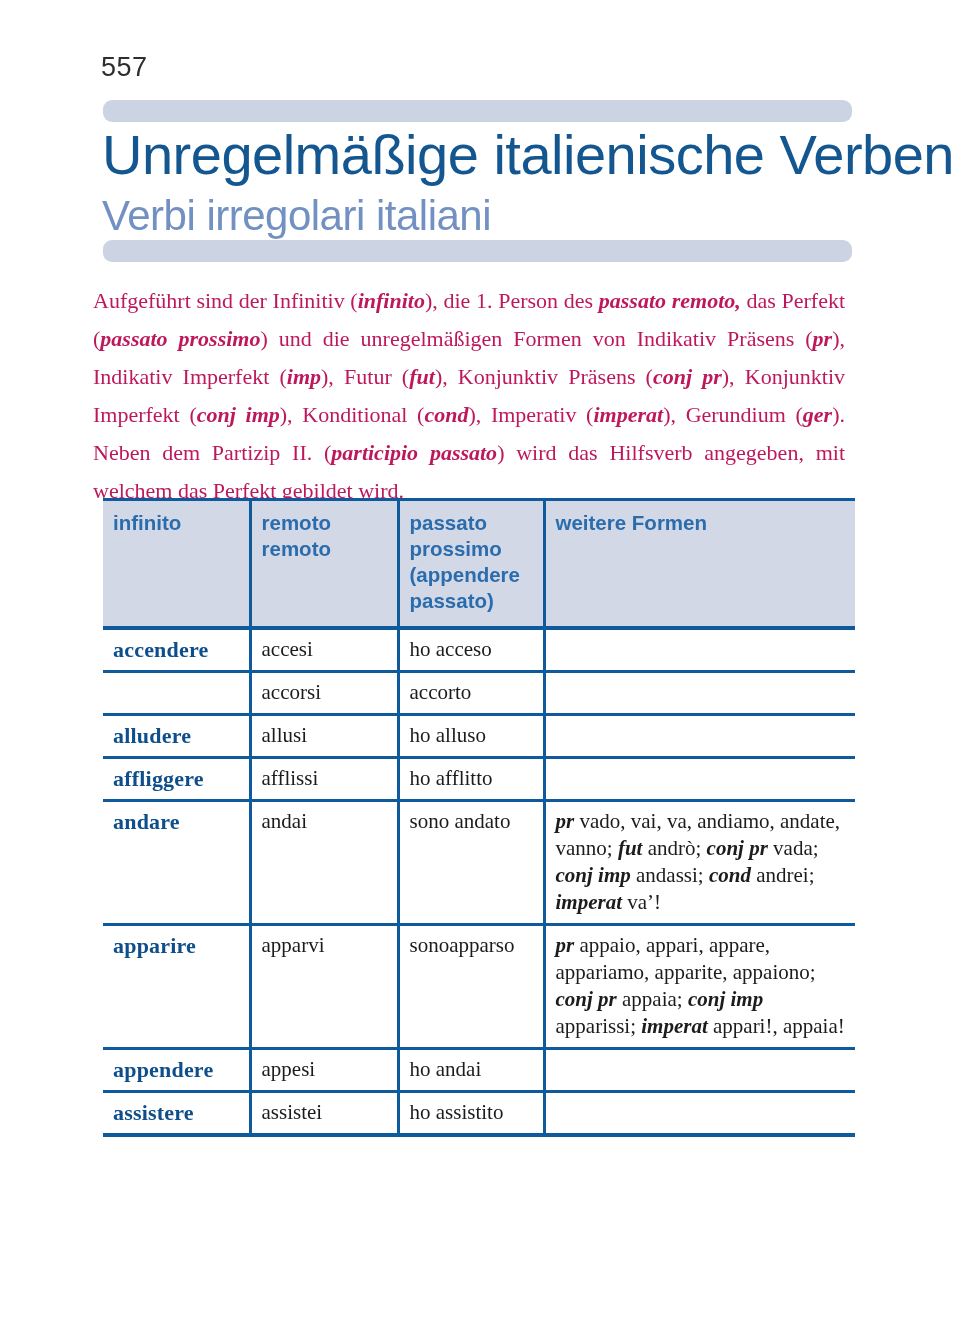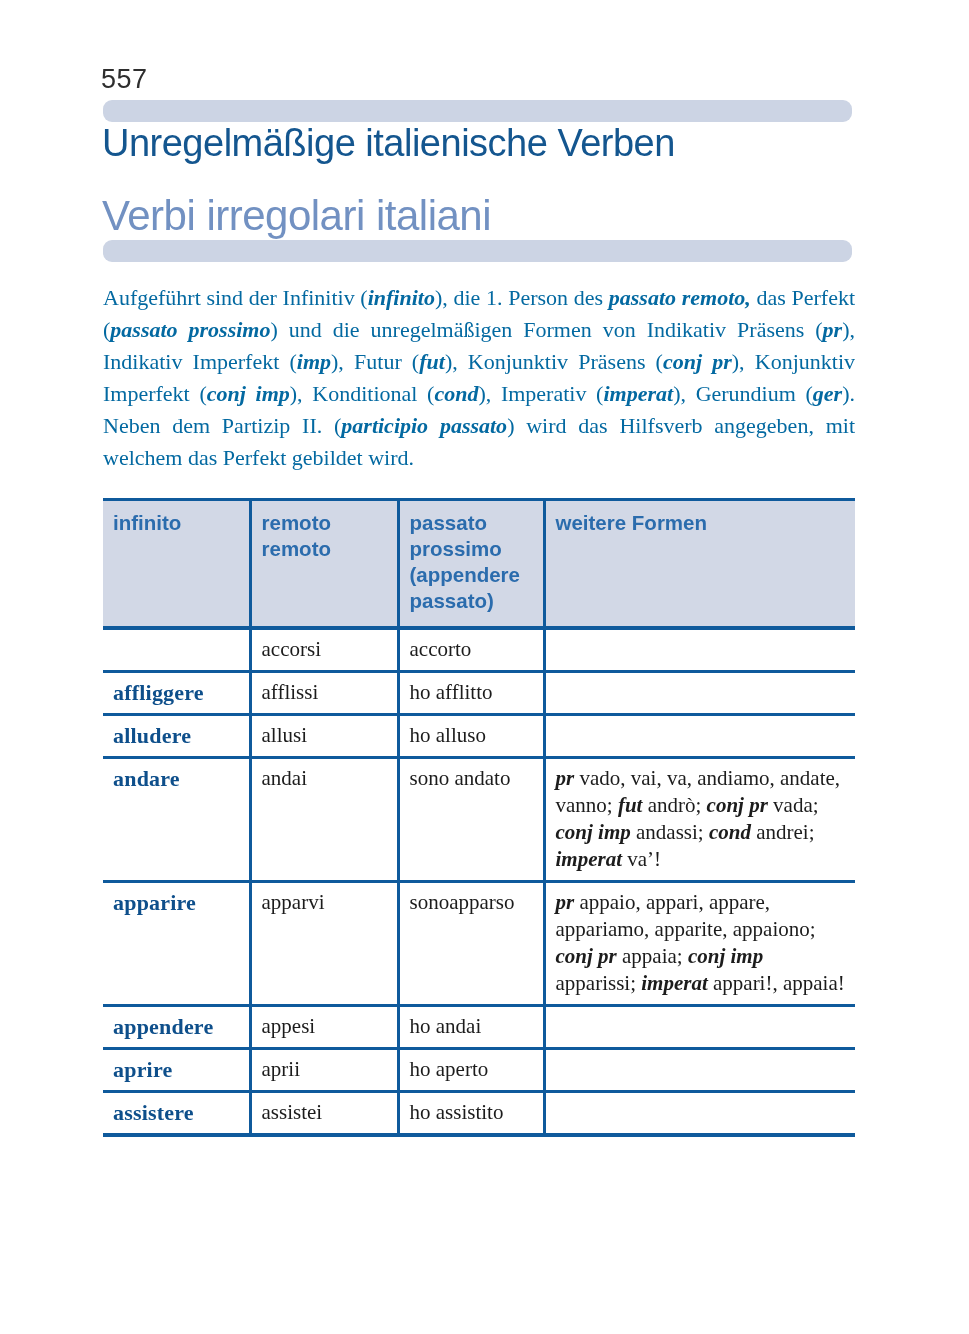--- a/index.html
+++ b/index.html
@@ -6,51 +6,51 @@
   html, body { background: #ffffff; }
   body {
     width: 969px; height: 1334px;
     position: relative;
     font-family: "Liberation Serif", serif;
     overflow: hidden;
   }
   .abs { position: absolute; }
 
   #page-number {
-    left: 101px; top: 64px;
+    left: 101px; top: 52px;
     font-family: "Liberation Sans", sans-serif;
     font-size: 27px; color: #2e2e2e;
     letter-spacing: 0.5px;
   }
   .band {
     left: 103px; width: 749px; height: 22px;
     background: #ccd4e4; border-radius: 9px;
   }
   #band-top { top: 100px; }
   #band-bottom { top: 240px; }
 
   #page-title {
     left: 102px; top: 122px; width: 800px;
     font-family: "Liberation Sans", sans-serif;
-    font-size: 38px; font-weight: 400;
+    font-size: 56px; font-weight: 400;
     color: #14568f; letter-spacing: -0.5px;
     white-space: nowrap;
   }
   #page-subtitle {
     left: 102px; top: 192px; width: 800px;
     font-family: "Liberation Sans", sans-serif;
     font-size: 42px; font-weight: 400;
     color: #7291c2; letter-spacing: -0.5px;
     white-space: nowrap;
   }
 
   #intro {
-    left: 103px; top: 282px; width: 752px;
-    font-size: 22px; line-height: 32px;
-    color: #0369a1; text-align: justify;
+    left: 93px; top: 282px; width: 752px;
+    font-size: 22px; line-height: 38px;
+    color: #be185d; text-align: justify;
   }
   .em { font-weight: bold; font-style: italic; }
 
   #verbs-table-wrap { left: 103px; top: 498px; width: 752px; }
   table {
     width: 752px; border-collapse: collapse; table-layout: fixed;
     border-top: 3px solid #0f5a9c;
     border-bottom: 4px solid #0f5a9c;
   }
   col.c1 { width: 147px; }
@@ -107,35 +107,41 @@
     <thead>
       <tr>
         <th>infinito</th>
         <th>remoto remoto</th>
         <th>passato prossimo (appendere passato)</th>
         <th>weitere Formen</th>
       </tr>
     </thead>
     <tbody>
       <tr>
+        <td class="verb">accendere</td>
+        <td>accesi</td>
+        <td>ho acceso</td>
+        <td></td>
+      </tr>
+      <tr>
         <td class="verb"></td>
         <td>accorsi</td>
         <td>accorto</td>
         <td></td>
       </tr>
       <tr>
+        <td class="verb">alludere</td>
+        <td>allusi</td>
+        <td>ho alluso</td>
+        <td></td>
+      </tr>
+      <tr>
         <td class="verb">affliggere</td>
         <td>afflissi</td>
         <td>ho afflitto</td>
-        <td></td>
-      </tr>
-      <tr>
-        <td class="verb">alludere</td>
-        <td>allusi</td>
-        <td>ho alluso</td>
         <td></td>
       </tr>
       <tr>
         <td class="verb">andare</td>
         <td>andai</td>
         <td>sono andato</td>
         <td><span class="em">pr</span><span> vado, vai, va, andiamo, andate, vanno; </span><span class="em">fut</span><span> andrò; </span><span class="em">conj pr</span><span> vada; </span><span class="em">conj imp</span><span> andassi; </span><span class="em">cond</span><span> andrei; </span><span class="em">imperat</span><span> va’!</span></td>
       </tr>
       <tr>
         <td class="verb">apparire</td>
@@ -143,26 +149,20 @@
         <td>sonoapparso</td>
         <td><span class="em">pr</span><span> appaio, appari, appare, appariamo, apparite, appaiono; </span><span class="em">conj pr</span><span> appaia; </span><span class="em">conj imp</span><span> apparissi; </span><span class="em">imperat</span><span> appari!, appaia!</span></td>
       </tr>
       <tr>
         <td class="verb">appendere</td>
         <td>appesi</td>
         <td>ho andai</td>
         <td></td>
       </tr>
       <tr>
-        <td class="verb">aprire</td>
-        <td>aprii</td>
-        <td>ho aperto</td>
-        <td></td>
-      </tr>
-      <tr>
         <td class="verb">assistere</td>
         <td>assistei</td>
         <td>ho assistito</td>
         <td></td>
       </tr>
     </tbody>
   </table>
 </div>
 
 </body></html>

